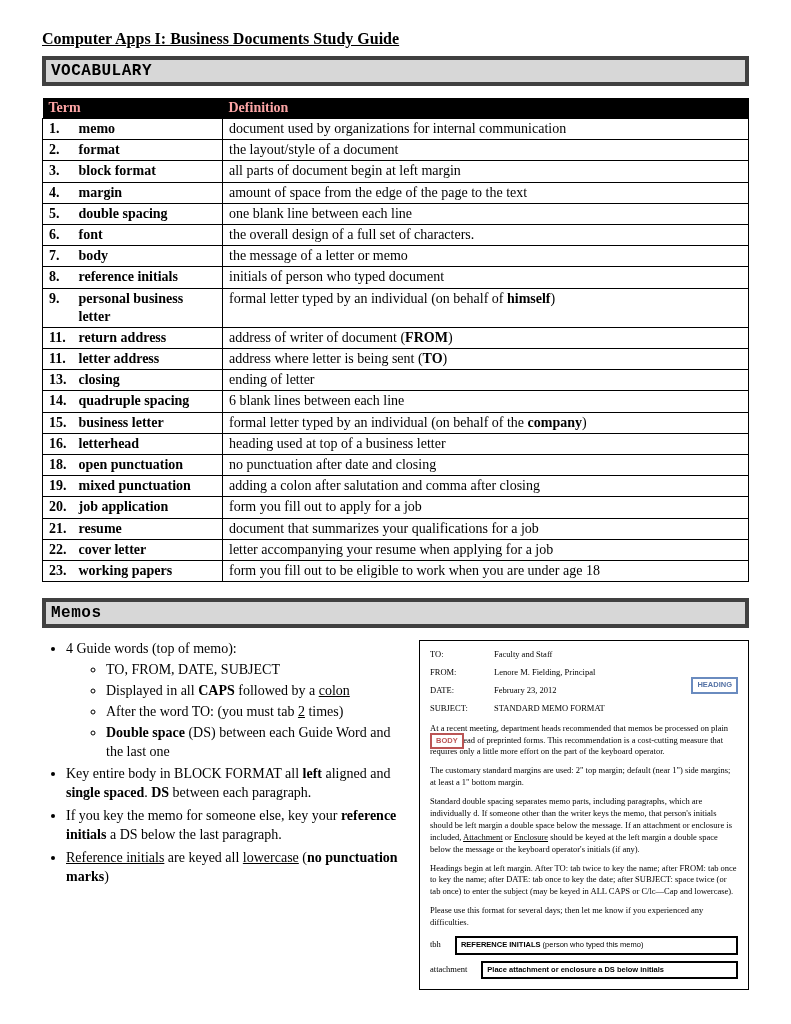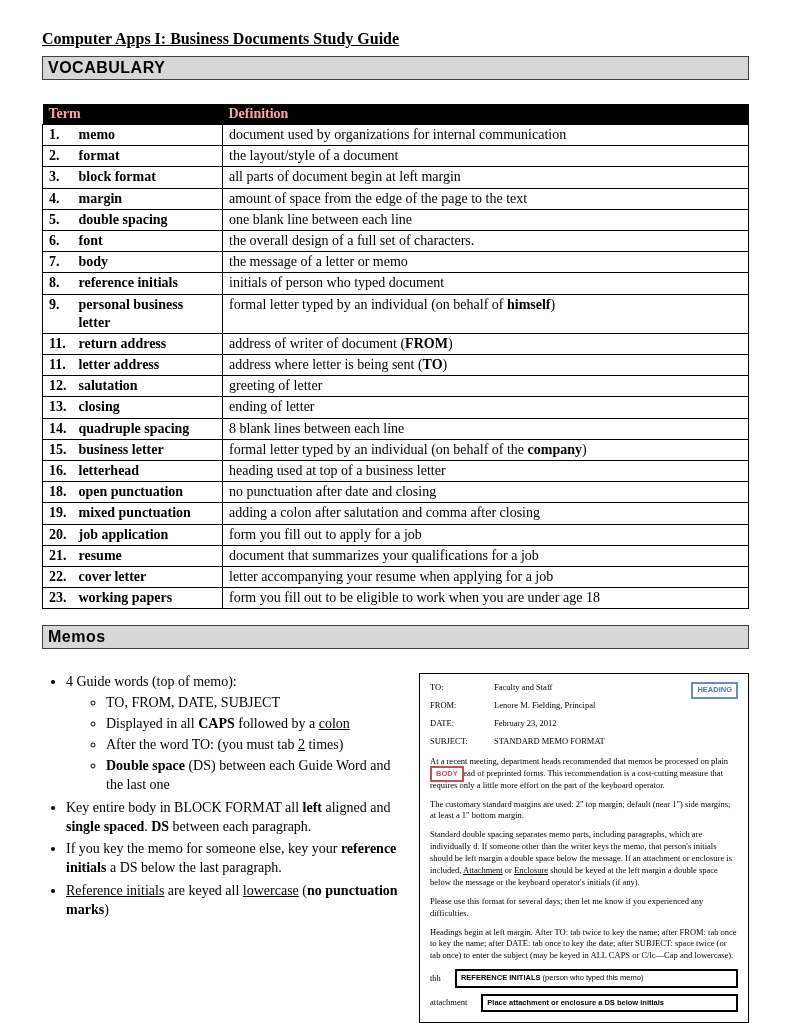--- a/index.html
+++ b/index.html
@@ -12,27 +12,27 @@
     padding: 30px 42px;
   }
   h1.title {
     font-size: 16px;
     font-weight: bold;
     margin-bottom: 8px;
     text-decoration: underline;
   }
   .section-bar {
     background: #d7d7d7;
-    border: 1px solid #404040;
+    border: 4px solid #404040;
     padding: 2px 5px;
-    font-family: Liberation Sans, sans-serif;
+    font-family: Liberation Mono, monospace;
     font-weight: bold;
     font-size: 16px;
     letter-spacing: 0.5px;
-    margin-bottom: 24px;
+    margin-bottom: 12px;
   }
   table.vocab {
     width: 100%;
     border-collapse: collapse;
     font-size: 14px;
   }
   table.vocab th {
     background: #000;
     color: #fca5a5;
     text-align: left;
@@ -80,21 +80,21 @@
     border: 2px solid #6a8bbf;
     color: #5573a6;
     font-family: Arial, sans-serif;
     font-weight: bold;
     font-size: 7.5px;
     padding: 1px 4px;
     display: inline-block;
     background: #fff;
   }
   .memo-sample .box-label.red { border-color: #b55; color: #b55; }
-  .memo-sample .heading-box { position: absolute; right: 10px; top: 8px; }
+  .memo-sample .heading-box { position: absolute; right: 10px; top: 36px; }
   .memo-sample p { margin-bottom: 7px; }
   .memo-sample .body-wrap { position: relative; padding-top: 2px; }
   .memo-sample .body-box { position: absolute; left: 0; top: 12px; }
   .memo-sample .ref-row { display: flex; align-items: center; gap: 14px; margin-top: 6px; }
   .memo-sample .ref-box {
     flex: 1;
     border: 2px solid #000;
     font-family: Arial, sans-serif;
     font-size: 7.5px;
     padding: 2px 4px;
@@ -166,33 +166,28 @@
         <td class="num">11.</td>
         <td class="term">return address</td>
         <td><span>address of writer of document (</span><b>FROM</b><span>)</span></td>
       </tr>
       <tr>
         <td class="num">11.</td>
         <td class="term">letter address</td>
         <td><span>address where letter is being sent (</span><b>TO</b><span>)</span></td>
       </tr>
       <tr>
-        <td class="num">12.</td>
-        <td class="term">salutation</td>
-        <td>greeting of letter</td>
-      </tr>
-      <tr>
         <td class="num">13.</td>
         <td class="term">closing</td>
         <td>ending of letter</td>
       </tr>
       <tr>
         <td class="num">14.</td>
         <td class="term">quadruple spacing</td>
-        <td>8 blank lines between each line</td>
+        <td>6 blank lines between each line</td>
       </tr>
       <tr>
         <td class="num">15.</td>
         <td class="term">business letter</td>
         <td><span>formal letter typed by an individual (on behalf of the </span><b>company</b><span>)</span></td>
       </tr>
       <tr>
         <td class="num">16.</td>
         <td class="term">letterhead</td>
         <td>heading used at top of a business letter</td>
@@ -269,22 +264,22 @@
     <div class="hdr-row">
         <span class="hdr-label">SUBJECT:</span>
         <span>STANDARD MEMO FORMAT</span>
       </div>
 
     <div class="body-wrap">
       <span class="box-label red body-box">BODY</span>
       <p>At a recent meeting, department heads recommended that memos be processed on plain paper instead of preprinted forms. This recommendation is a cost-cutting measure that requires only a little more effort on the part of the keyboard operator.</p>
       <p>The customary standard margins are used: 2" top margin; default (near 1") side margins; at least a 1" bottom margin.</p>
       <p><span>Standard double spacing separates memo parts, including paragraphs, which are individually </span><span>d. If someone other than the writer keys the memo, that person's initials should be left margin a double space below the message. If an attachment or enclosure is included, </span><span class="u">Attachment</span><span> or </span><span class="u">Enclosure</span><span> should be keyed at the left margin a double space below the message or the keyboard operator's initials (if any).</span></p>
+      <p>Headings begin at left margin. After TO: tab twice to key the name; after FROM: tab once to key the name; after DATE: tab once to key the date; after SUBJECT: space twice (or tab once) to enter the subject (may be keyed in ALL CAPS or C/lc—Cap and lowercase).</p>
       <p>Please use this format for several days; then let me know if you experienced any difficulties.</p>
-      <p>Headings begin at left margin. After TO: tab twice to key the name; after FROM: tab once to key the name; after DATE: tab once to key the date; after SUBJECT: space twice (or tab once) to enter the subject (may be keyed in ALL CAPS or C/lc—Cap and lowercase).</p>
     </div>
 
     <div class="ref-row">
       <span>tbh</span>
       <span class="ref-box"><b>REFERENCE INITIALS</b><span> (person who typed this memo)</span></span>
     </div>
     <div class="ref-row">
       <span>attachment</span>
       <span class="ref-box"><b>Place attachment or enclosure a DS below initials</b></span>
     </div>

